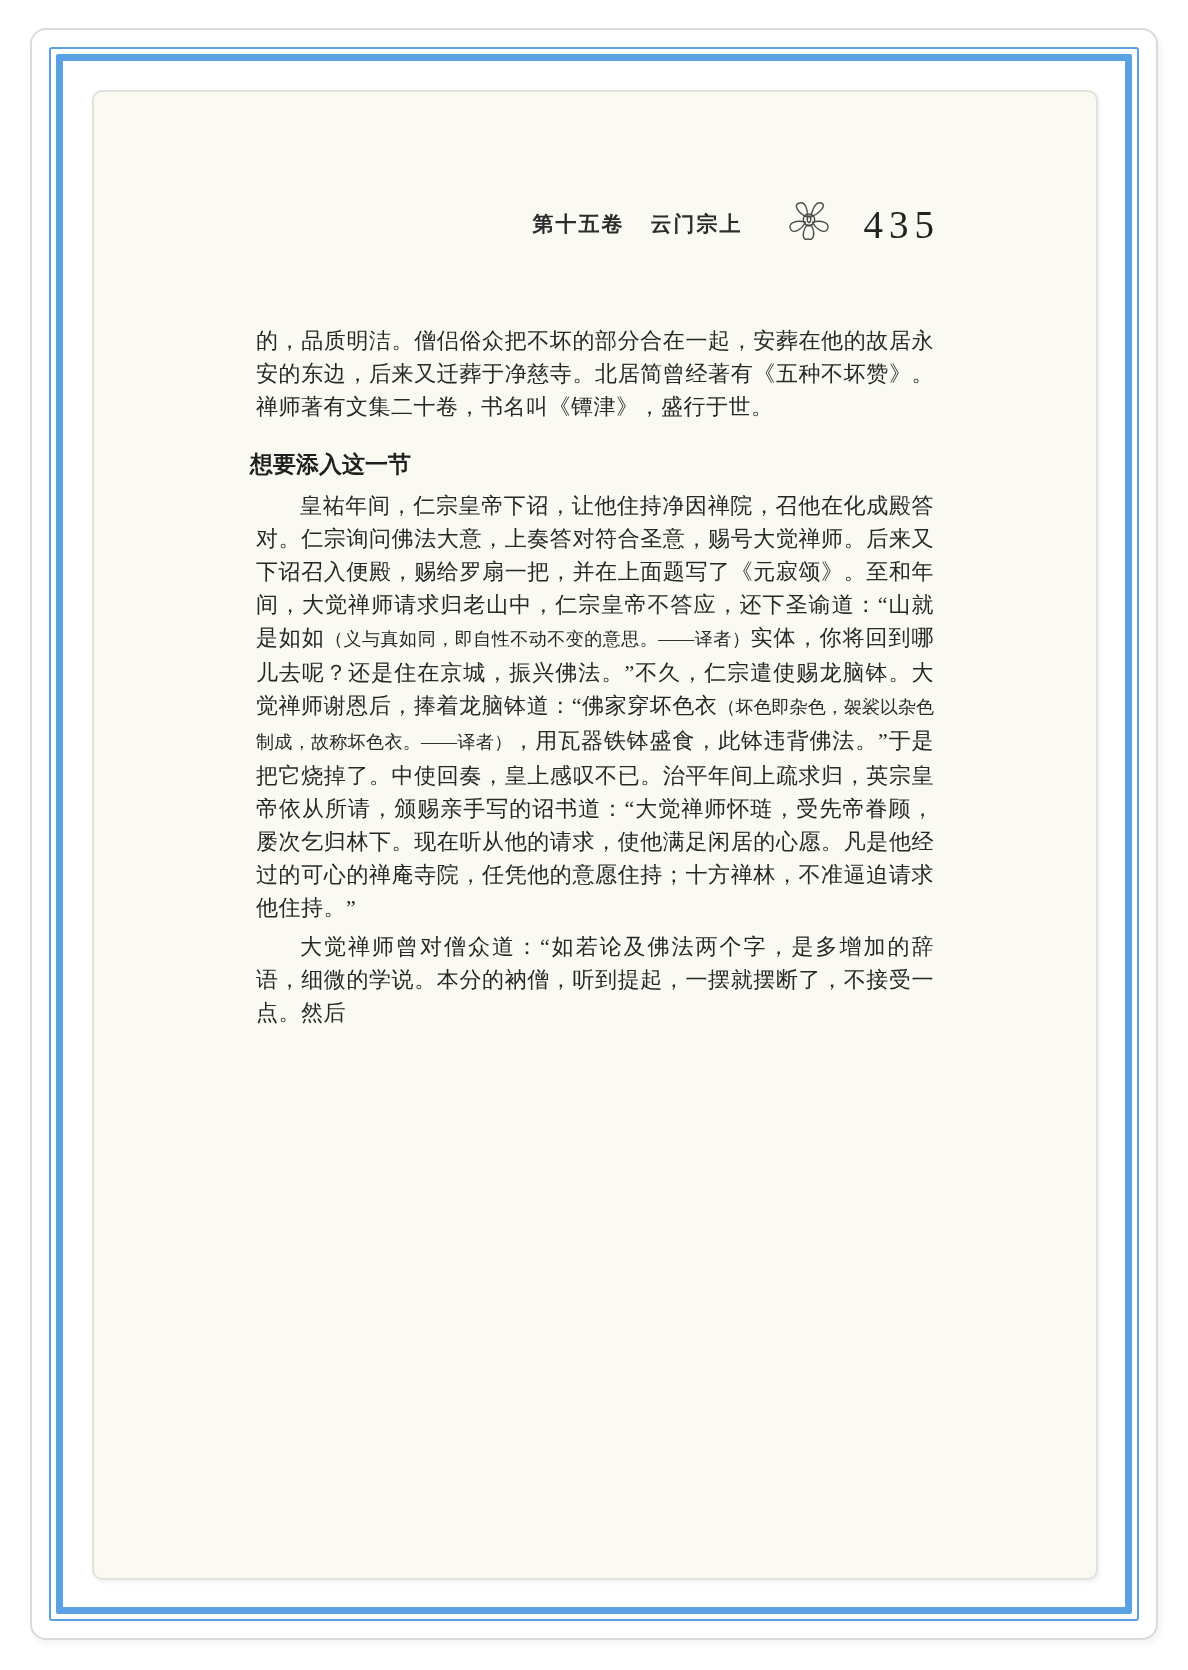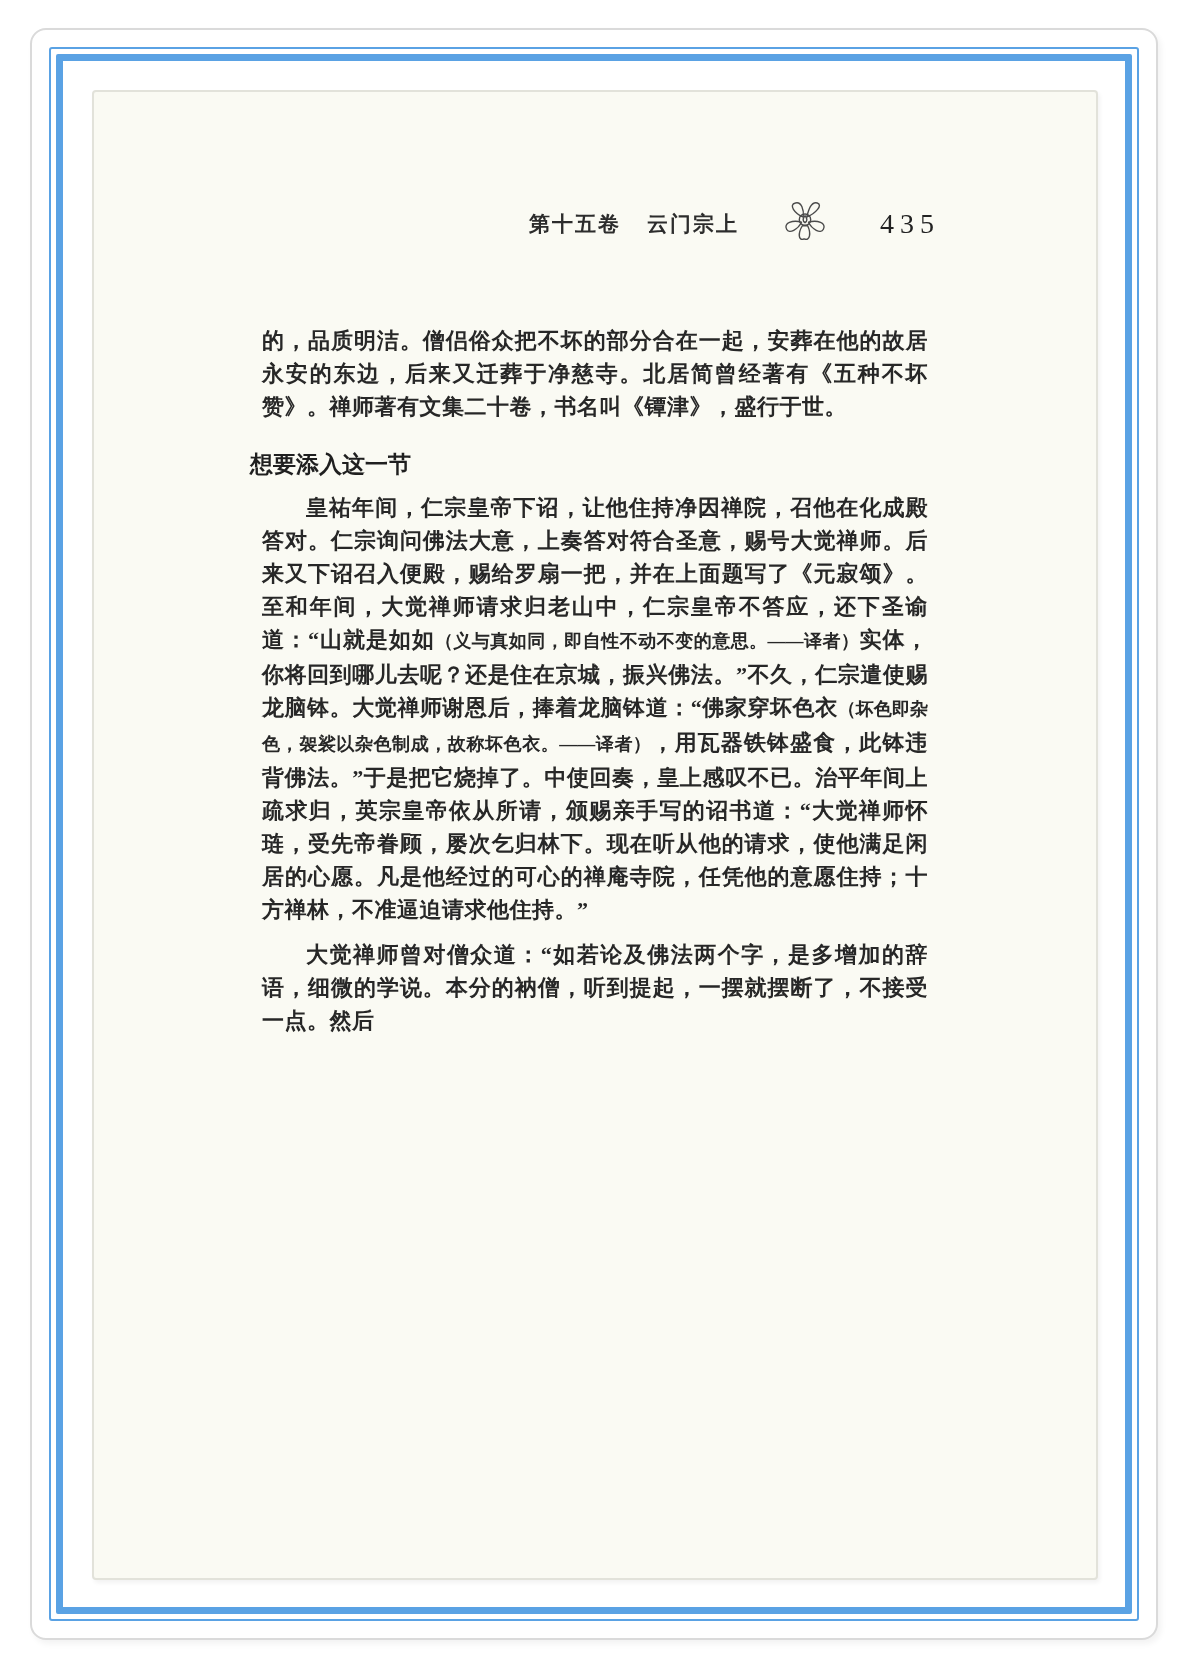--- a/index.html
+++ b/index.html
@@ -21,52 +21,51 @@
     position:absolute;left:49px;top:47px;right:49px;bottom:49px;
     border:2px solid #5aa2e4;border-radius:3px;
   }
   .blue-frame-thick{
     position:absolute;left:56px;top:54px;right:56px;bottom:56px;
     border:7px solid #5aa2e4;border-radius:2px;
   }
   .page{
     position:absolute;left:92px;top:90px;width:1002px;height:1486px;
     background:#fafaf3;
-    border:2px solid #e2e2da;border-radius:4px;
+    border:2px solid #e2e2da;border-radius:10px;
     box-shadow:2px 3px 4px rgba(0,0,0,.05);
   }
   .page-content{
     position:absolute;left:0;top:0;right:0;bottom:0;
     padding:106px 156px 0 156px;
   }
   
   .page-header{
     display:flex;align-items:center;justify-content:flex-end;
     height:52px;
     color:#2c2c2c;
   }
   .hdr-chapter,.hdr-section{
     font-family:"Liberation Sans","DejaVu Sans",sans-serif;
     font-weight:bold;font-size:21px;letter-spacing:2px;
   }
   .hdr-section{margin-left:26px;text-align:center;}
   .hdr-ornament{margin-left:38px;width:56px;height:50px;flex:0 0 auto;}
   .hdr-pagenum{
-    margin-left:47px;
+    margin-left:27px;
     font-family:"Liberation Serif","DejaVu Serif",serif;
-    font-size:28px;letter-spacing:6px;color:#222;
+    font-size:39px;letter-spacing:6px;color:#222;
   }
   
   .body-text{margin-top:74px;color:#272727;}
   .para{
-    margin:12px;
+    margin:6px;
     font-size:22px;line-height:33px;
     text-align:justify;
     letter-spacing:.5px;
-    font-weight:bold;
   }
   .para.indent{text-indent:2em;}
   .note{font-size:18px;letter-spacing:0;}
   .sec-heading{
     margin:26px 0 10px 0;
     font-family:"Liberation Sans","DejaVu Sans",sans-serif;
     font-weight:bold;font-size:23px;line-height:30px;
     color:#1f1f1f;
   }
 </style>

